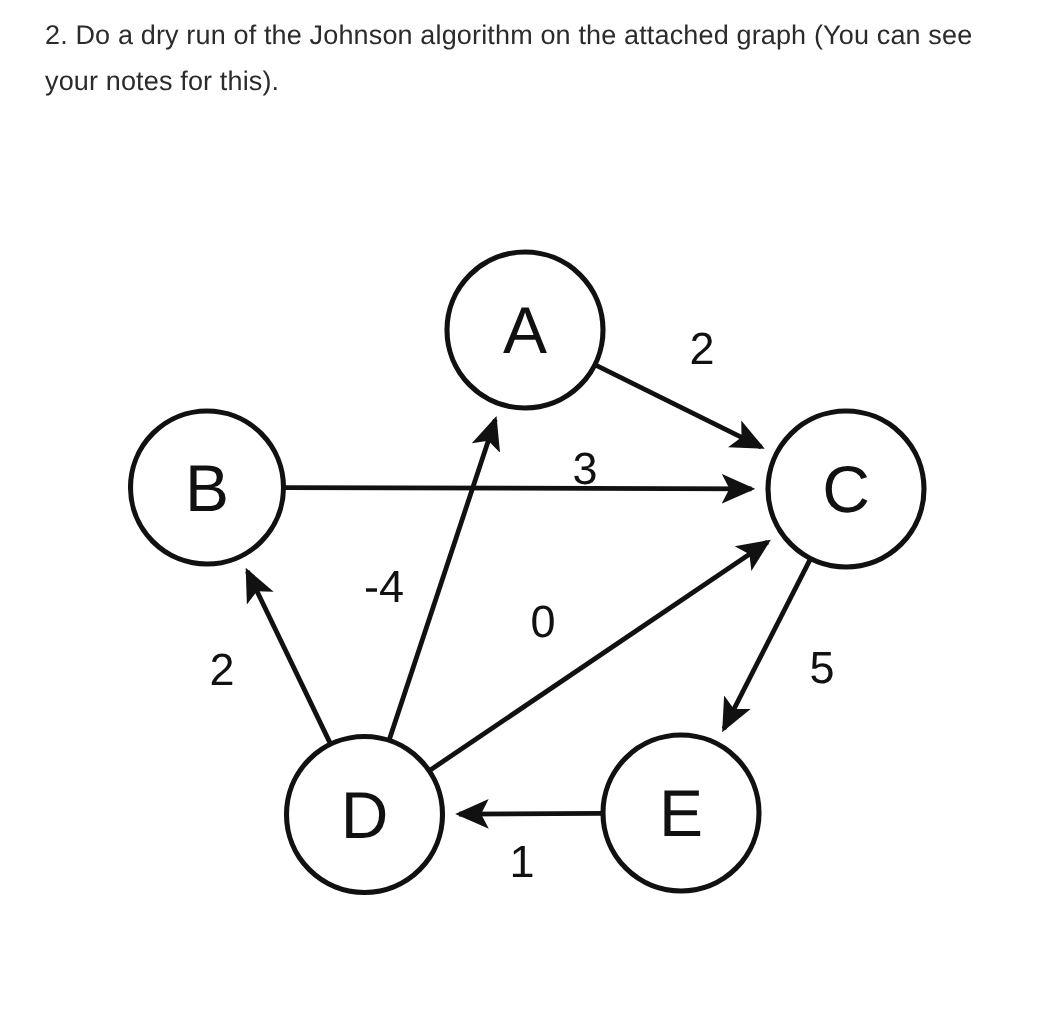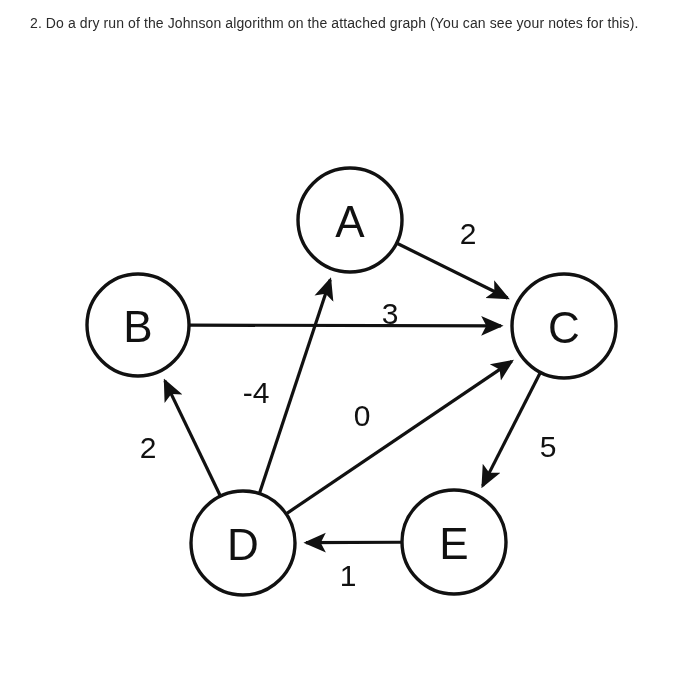--- a/index.html
+++ b/index.html
@@ -12,21 +12,21 @@
     background: #ffffff;
     font-family: "Liberation Sans", sans-serif;
     overflow: hidden;
     position: relative;
   }
   #question-text {
     position: absolute;
     left: 30px;
     top: 8px;
     width: 645px;
-    font-size: 14px;
+    font-size: 18px;
     line-height: 31px;
     color: #2b2b2b;
     letter-spacing: 0.1px;
   }
   #graph-wrap {
     position: absolute;
     left: 0;
     top: 95px;
     width: 700px;
     height: 589px;

